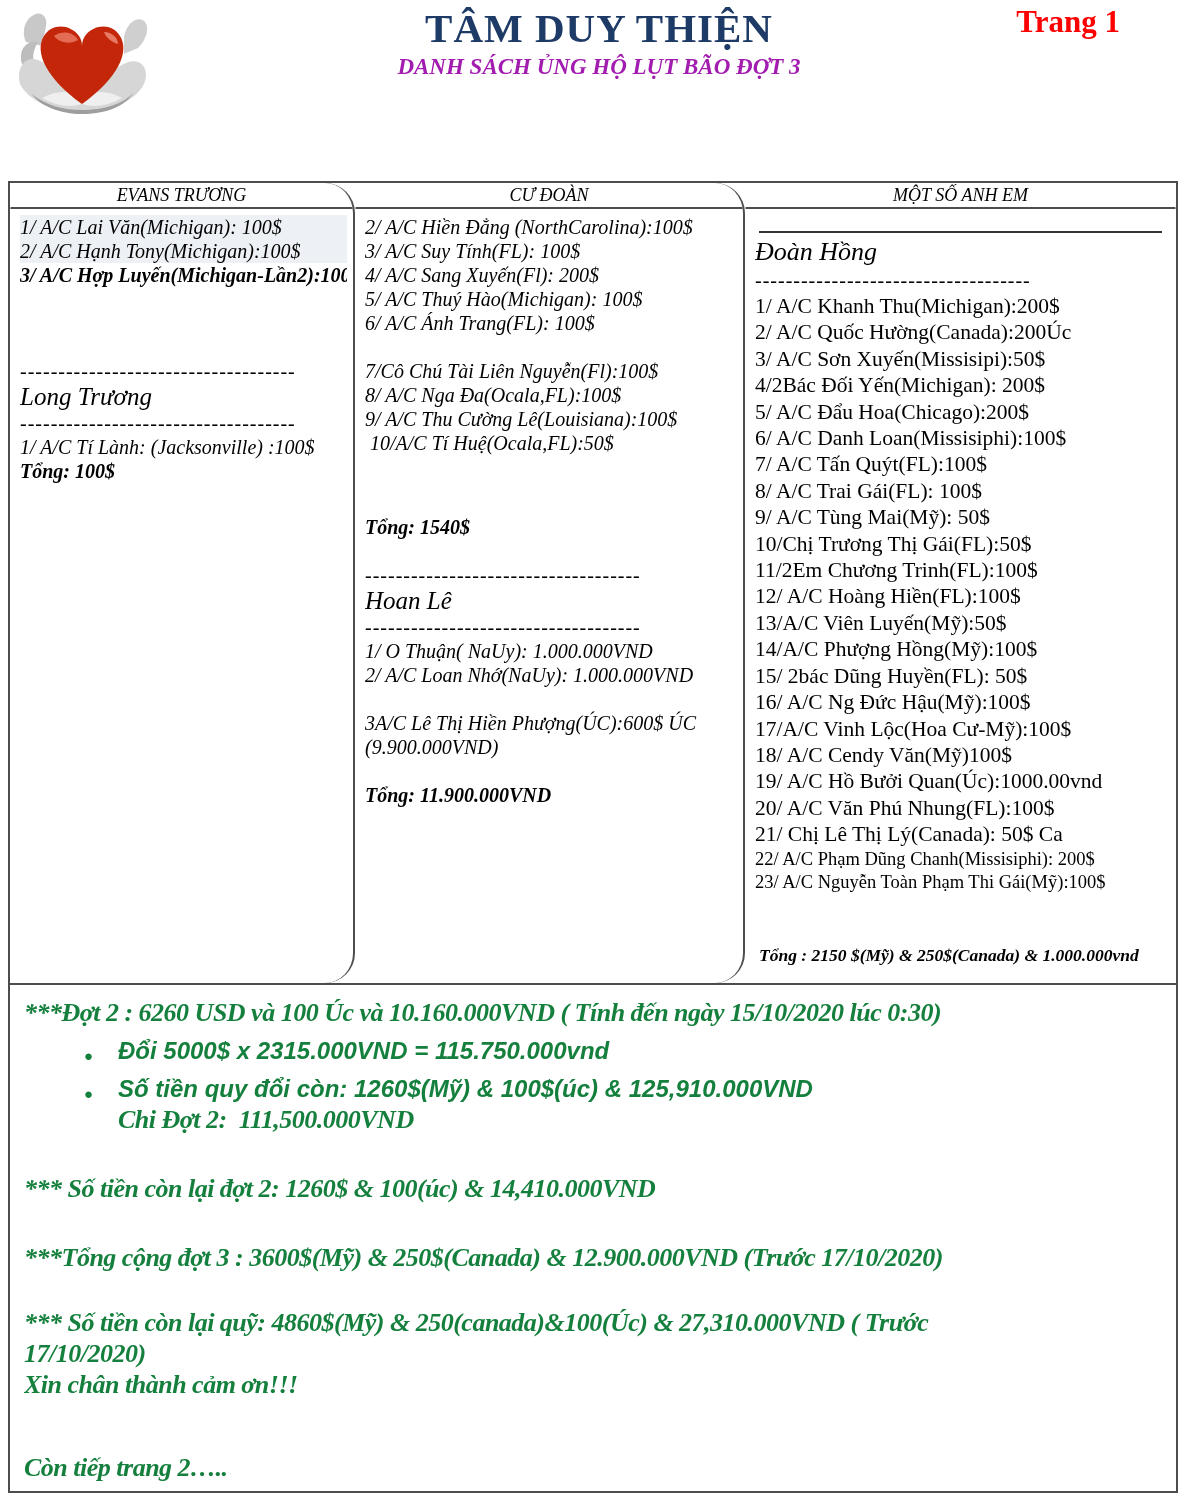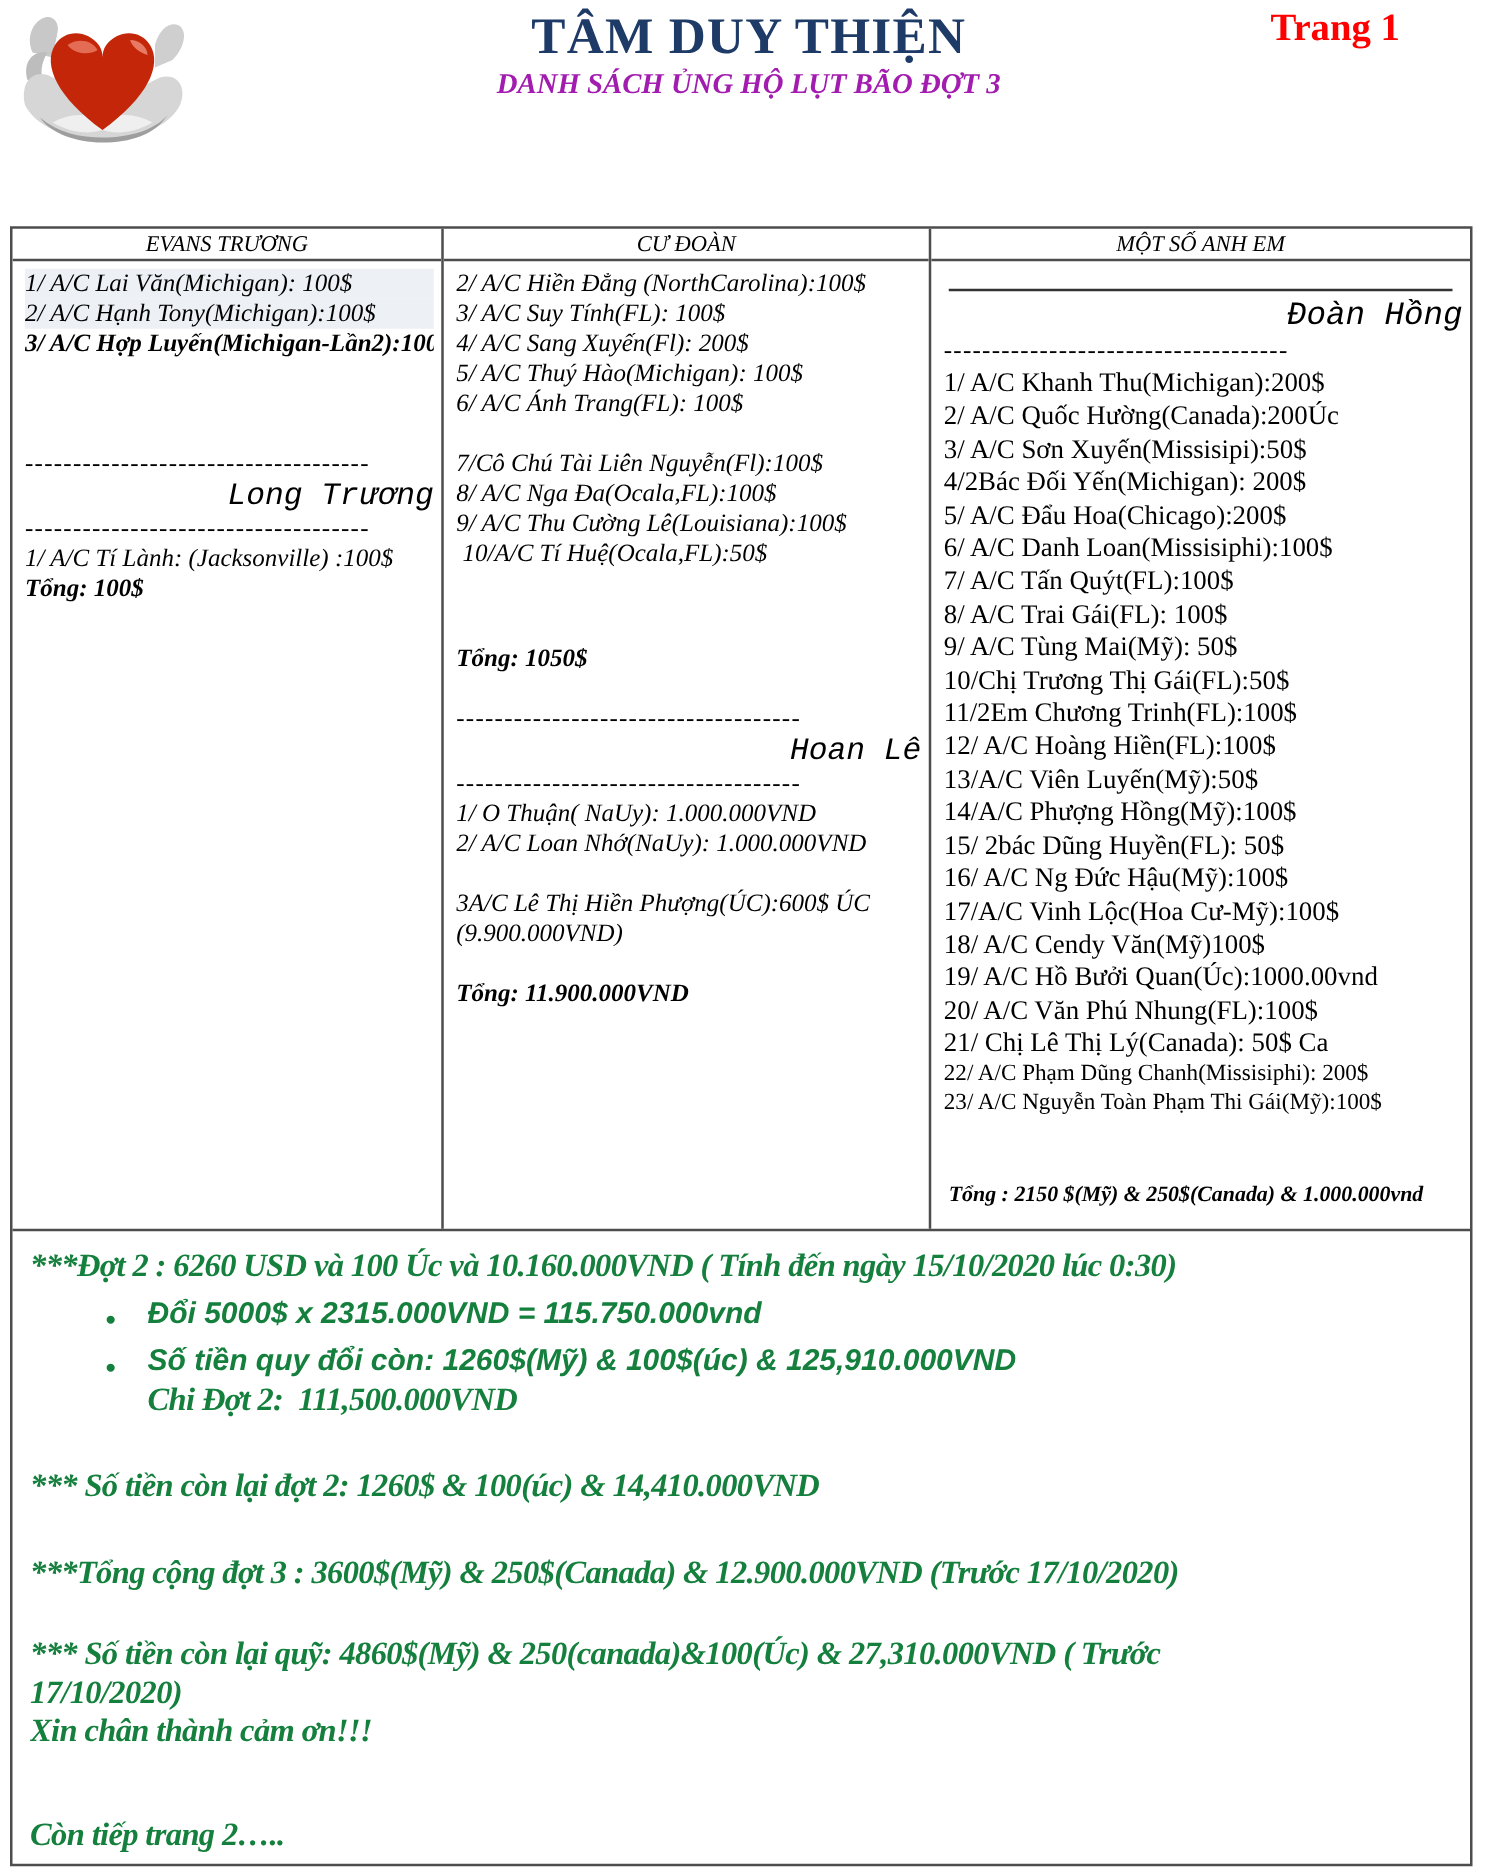--- a/index.html
+++ b/index.html
@@ -14,31 +14,31 @@
       font-style:italic;font-weight:600;font-size:23px;color:#a21caf;}
   .page-num{position:absolute;right:78px;top:4px;font-weight:700;font-size:31px;color:#fe0000;}
 
   
   .sheet{position:absolute;left:8px;top:181px;width:1170px;height:1312px;
       border:2px solid #4d4d4d;box-sizing:border-box;background:#fff;}
 
   
   .grid{display:grid;grid-template-columns:345px 390px 1fr;
       border-bottom:2px solid #4d4d4d;height:802px;box-sizing:border-box;}
-  .col{overflow:hidden;box-sizing:border-box;}
+  .col{overflow:hidden;box-sizing:border-box;border-radius:30px;}
   .col.sep{border-right:2px solid #4d4d4d;}
   .col-header{height:26px;border-bottom:2px solid #4d4d4d;text-align:center;
       font-style:italic;font-size:18px;line-height:25px;box-sizing:border-box;}
   .col-body{padding:6px 6px 0 10px;}
 
   .line{font-size:20px;font-style:italic;line-height:24px;white-space:pre;overflow:hidden;}
   .b{font-weight:700;}
   .hl{background:#edf0f4;}
   .tot{font-weight:700;}
-  .sub{text-align:right;font-size:25px;line-height:28px;font-family:Liberation Mono, monospace;}
+  .sub{text-align:left;font-size:25px;line-height:28px;}
   .dash{letter-spacing:1px;}.g24{height:24px;}.g48{height:48px;}.g50{height:50px;}.g60{height:60px;}
   .hr{border-top:2.5px solid #333;height:0;margin:16px 8px 4px 4px;}
 
   
   .c3 .line{font-style:normal;font-size:21.5px;line-height:26.4px;}
   .c3 .sub{font-style:italic;font-size:26px;line-height:30px;}
   .c3 .dash{font-size:20px;line-height:26px;}
   .c3 .sm{font-size:18.5px;line-height:23px;}
   .c3 .totsm{font-style:italic;font-weight:700;font-size:17.5px;line-height:22px;padding-left:4px;}
 
@@ -99,21 +99,21 @@
           <div class="line">3/ A/C Suy Tính(FL): 100$</div>
           <div class="line">4/ A/C Sang Xuyến(Fl): 200$</div>
           <div class="line">5/ A/C Thuý Hào(Michigan): 100$</div>
           <div class="line">6/ A/C Ánh Trang(FL): 100$</div>
           <div class="line g24"></div>
           <div class="line">7/Cô Chú Tài Liên Nguyễn(Fl):100$</div>
           <div class="line">8/ A/C Nga Đa(Ocala,FL):100$</div>
           <div class="line">9/ A/C Thu Cường Lê(Louisiana):100$</div>
           <div class="line"> 10/A/C Tí Huệ(Ocala,FL):50$</div>
           <div class="line g60"></div>
-          <div class="line tot">Tổng: 1050$</div>
+          <div class="line tot">Tổng: 1540$</div>
           <div class="line g24"></div>
           <div class="line dash">------------------------------------</div>
           <div class="line sub">Hoan Lê</div>
           <div class="line dash">------------------------------------</div>
           <div class="line">1/ O Thuận( NaUy): 1.000.000VND</div>
           <div class="line">2/ A/C Loan Nhớ(NaUy): 1.000.000VND</div>
           <div class="line g24"></div>
           <div class="line">3A/C Lê Thị Hiền Phượng(ÚC):600$ ÚC</div>
           <div class="line">(9.900.000VND)</div>
           <div class="line g24"></div>

